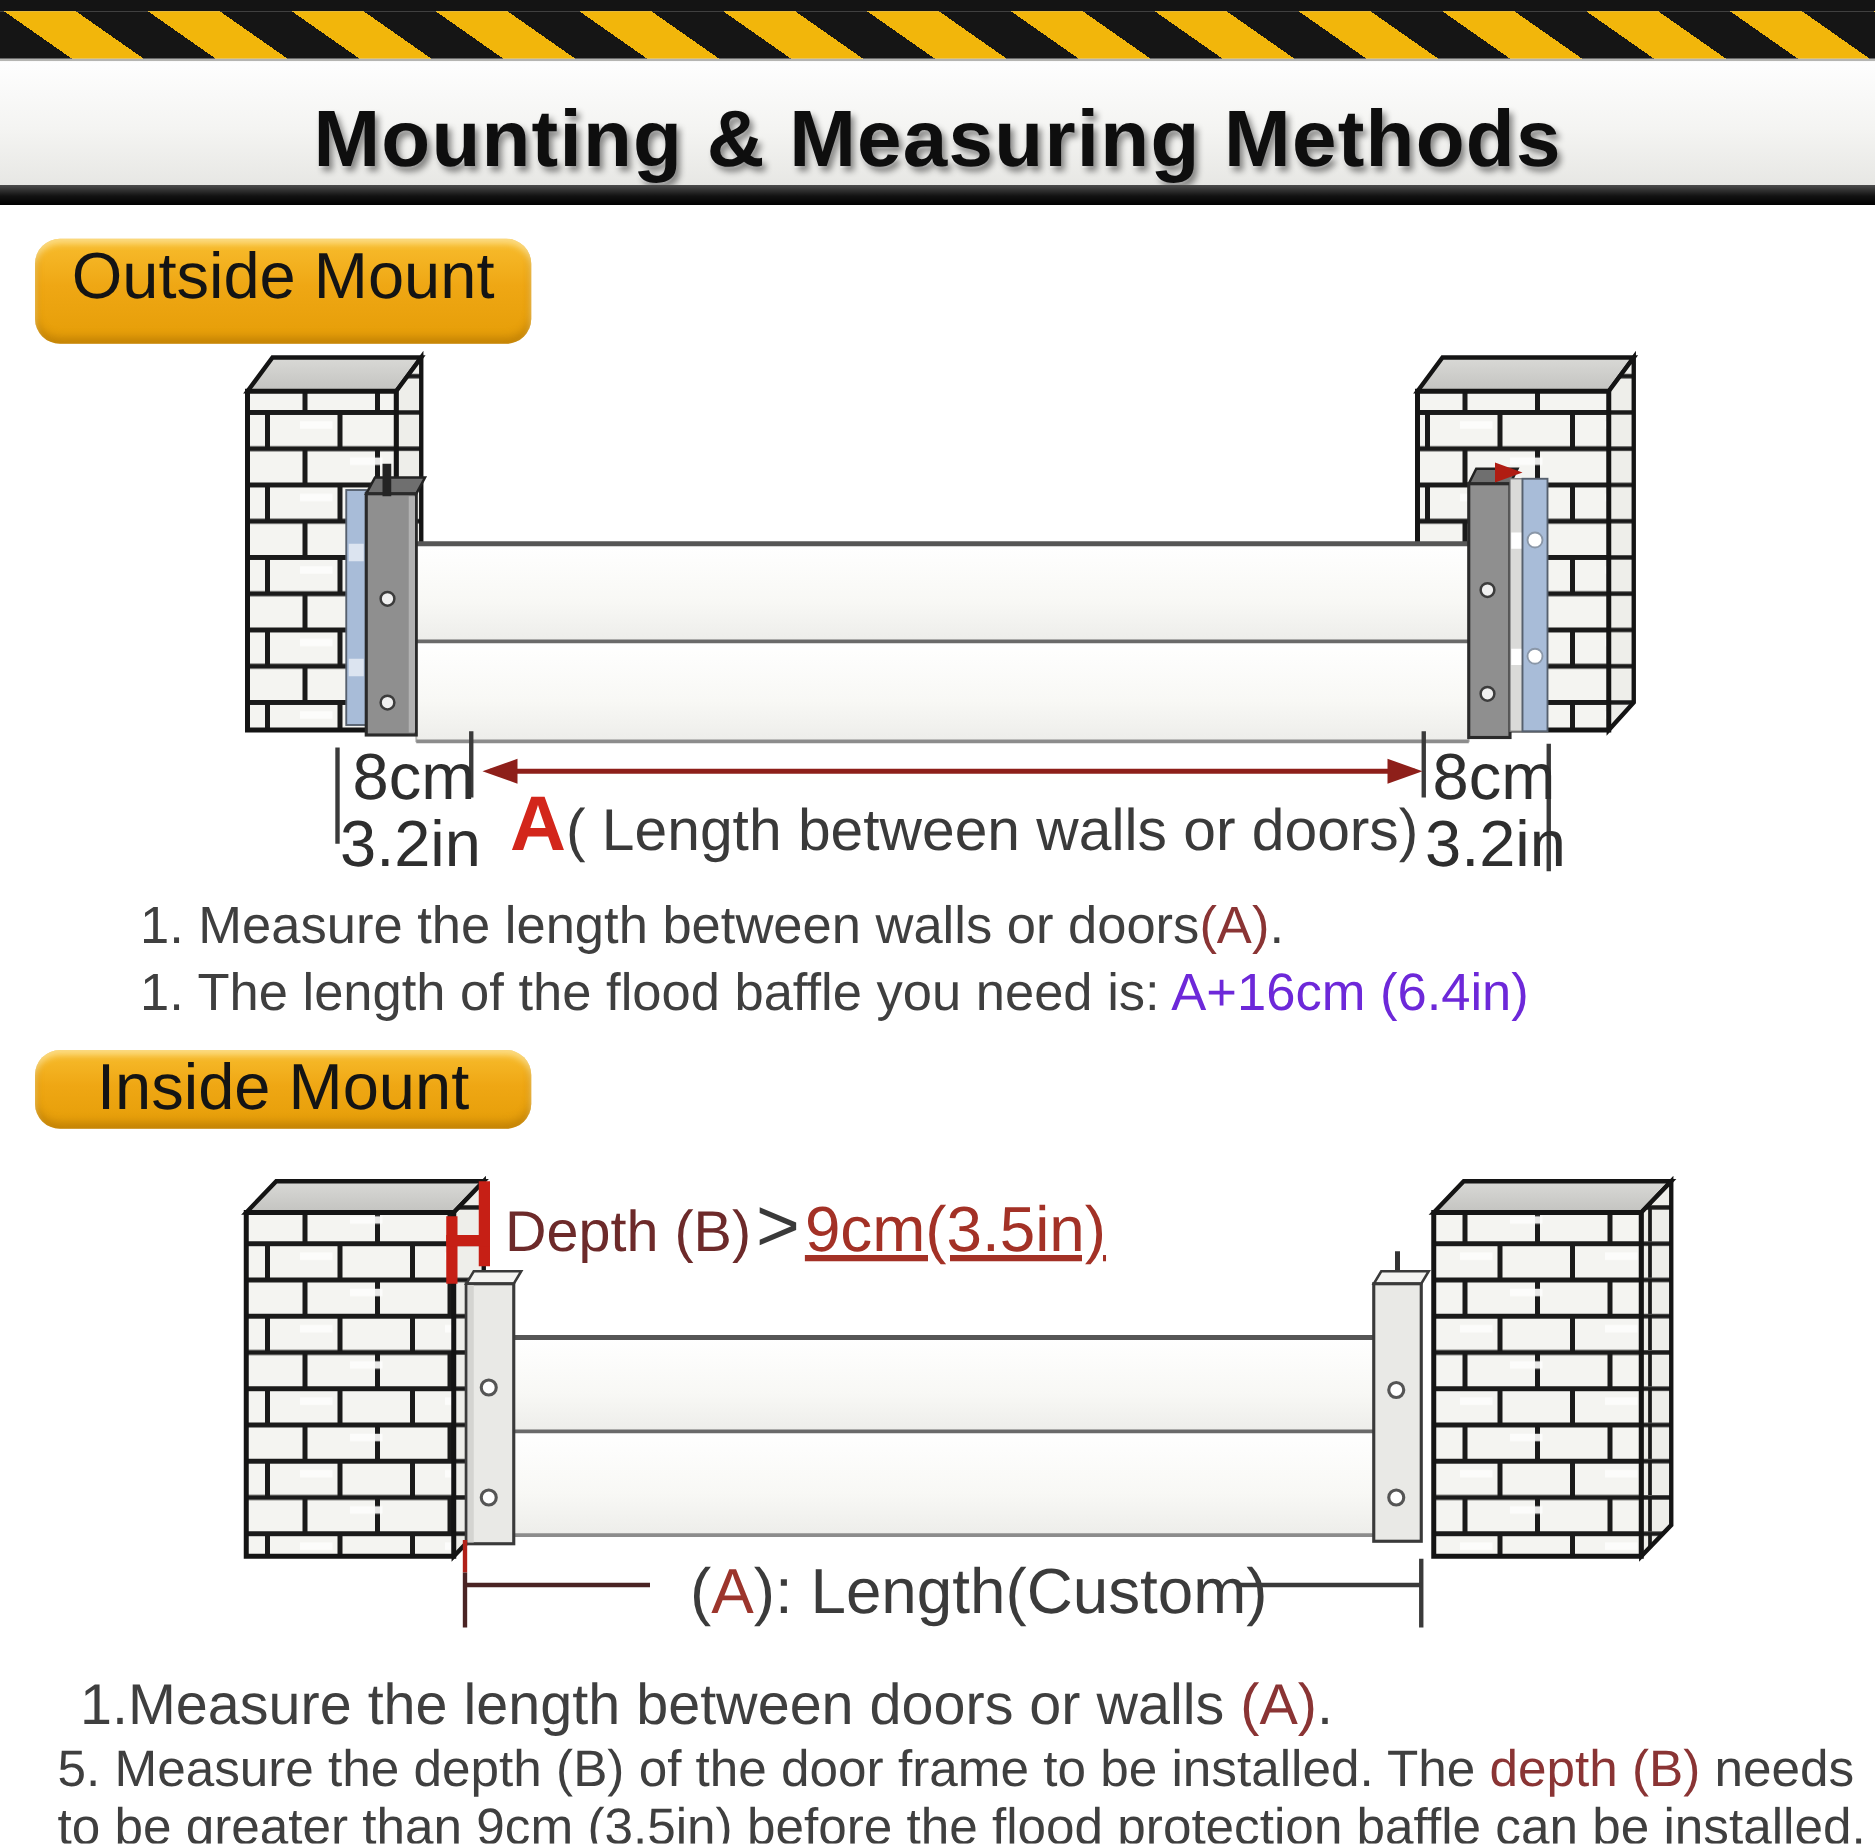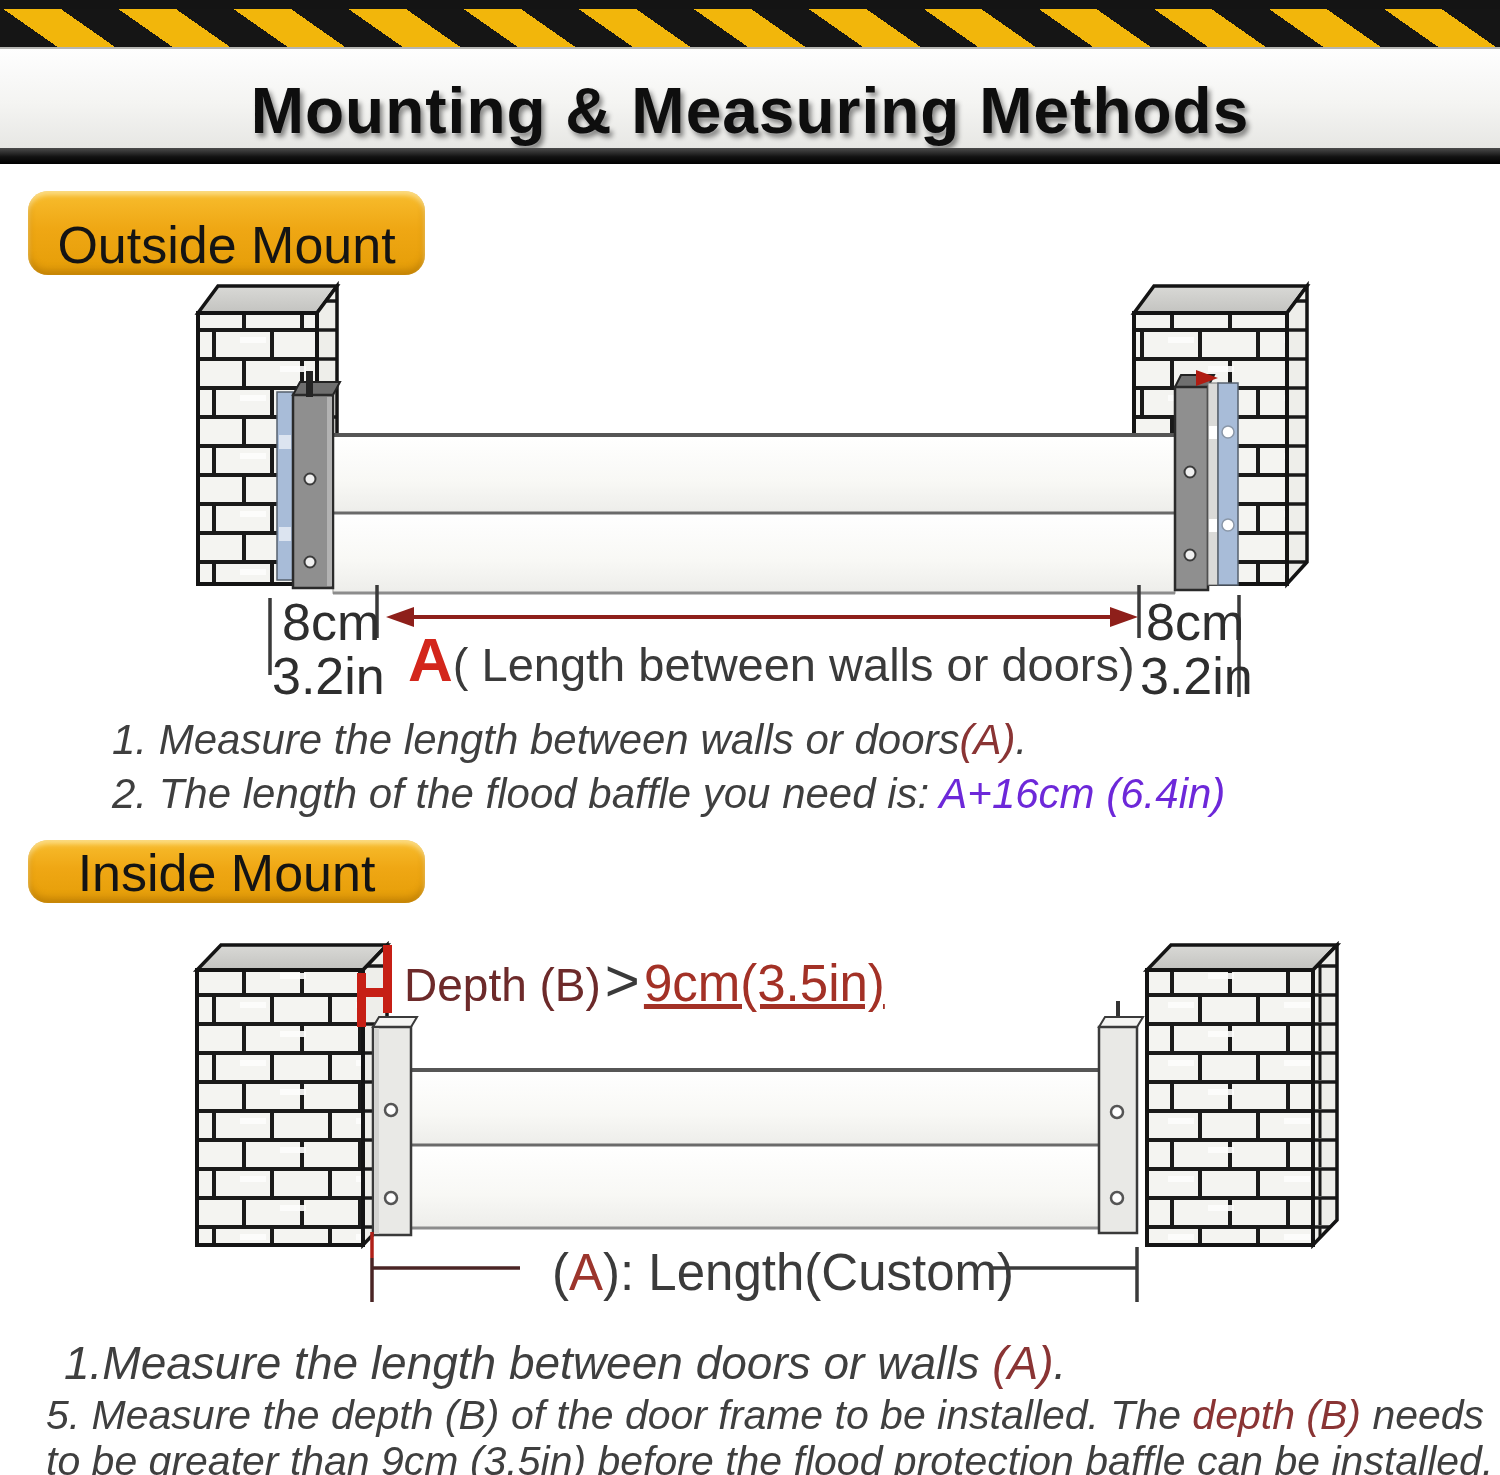--- a/index.html
+++ b/index.html
@@ -23,21 +23,21 @@
     text-shadow:3px 4px 5px rgba(0,0,0,0.45), 0 1px 0 rgba(255,255,255,0.7);
   }
   .dark-bar { position:absolute; left:0; top:148px; width:1500px; height:16px;
     background:linear-gradient(180deg,#4c4c4c,#121212 55%,#000); }
 
   
   .section-label {
     position:absolute; left:28px; width:397px; height:84px; border-radius:20px;
     background:linear-gradient(180deg,#f8bd2e 0%, #efa714 45%, #e59d07 100%);
     box-shadow:inset 0 4px 5px rgba(255,238,180,.65), inset 0 -5px 7px rgba(140,88,0,.38);
-    display:flex; align-items:flex-end; justify-content:center;
+    display:flex; align-items:flex-start; justify-content:center;
     font-size:52px; color:#141414;
   }
   #outside-label { top:191px; }
   #inside-label  { top:840px; height:63px; }
 
   .diagram-svg { position:absolute; left:0; }
 
   
   .measure-txt { position:absolute; color:#2e2e2e; font-size:52px; line-height:1; }
   .span-label-row { position:absolute; display:flex; align-items:baseline; }
@@ -46,21 +46,21 @@
 
   .depth-row { position:absolute; display:flex; align-items:baseline; }
   .depth-label { font-size:46px; color:#6d2a2a; }
   .depth-symbol { font-size:60px; color:#3a3a3a; padding:0 4px; }
   .depth-value { font-size:51px; color:#a33126;text-decoration:underline; }
 
   .len-custom { position:absolute; font-size:51px; color:#3b3b3b; }
   .len-custom .red-a { color:#9c352c; }
 
   
-  .step { position:absolute; font-size:42px; color:#3f3f3f;font-style:italic; }
+  .step { position:absolute; font-size:42px; color:#3f3f3f; }
   .hl-maroon { color:#8a3434; }
   .hl-red { color:#6d28d9; }
   #inside-step2 { width:1448px; line-height:46px; }
 </style>
 </head>
 <body>
 
 <div class="canvas">
 
   <div class="top-black"></div>
@@ -163,21 +163,21 @@
 
   <div class="span-label-row" style="left:408px; top:624px">
     <span class="big-a">A</span>
     <span class="span-rest">( Length between walls or doors)</span>
   </div>
 
   <div class="step" style="left:112px; top:716px">
     <span>1. Measure the length between walls or doors</span><span class="hl-maroon">(A)</span><span>.</span>
   </div>
   <div class="step" style="left:112px; top:770px">
-    <span>2. The length of the flood baffle you need is: </span><span class="hl-red">A+16cm (6.4in)</span>
+    <span>1. The length of the flood baffle you need is: </span><span class="hl-red">A+16cm (6.4in)</span>
   </div>
 
   <div class="section-label" id="inside-label">
     <span>Inside Mount</span>
   </div>
 
   <div class="depth-row" style="left:404px; top:946px">
     <span class="depth-label">Depth (B) </span>
     <span class="depth-symbol">&gt;</span>
     <span class="depth-value">9cm(3.5in)</span>

